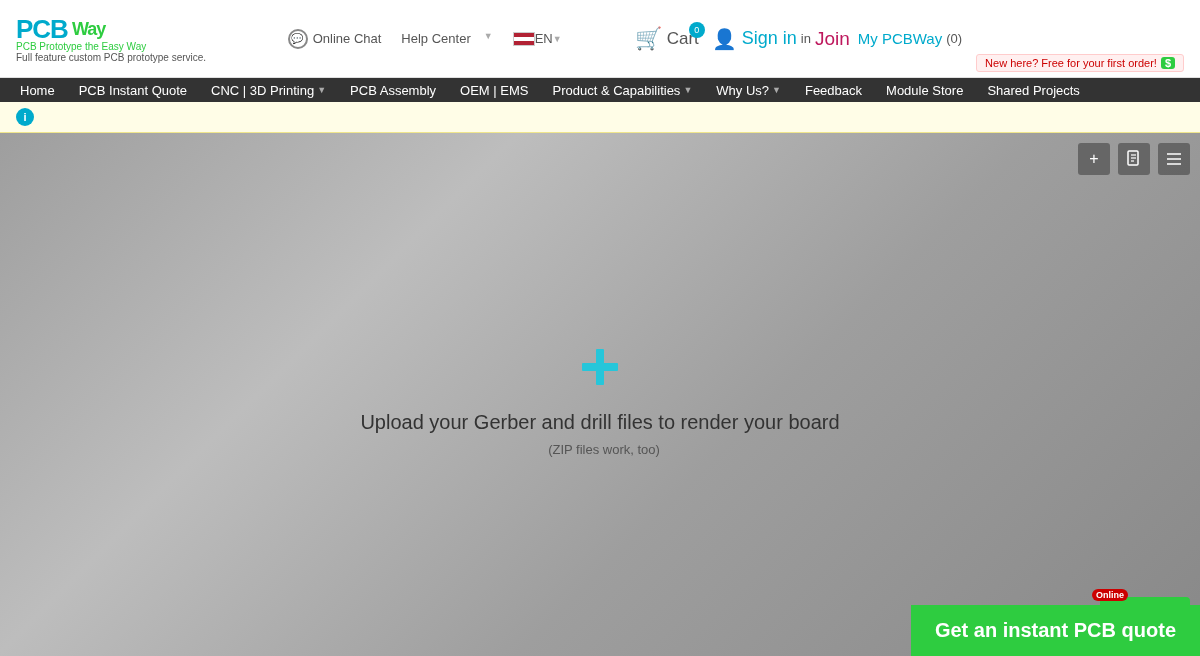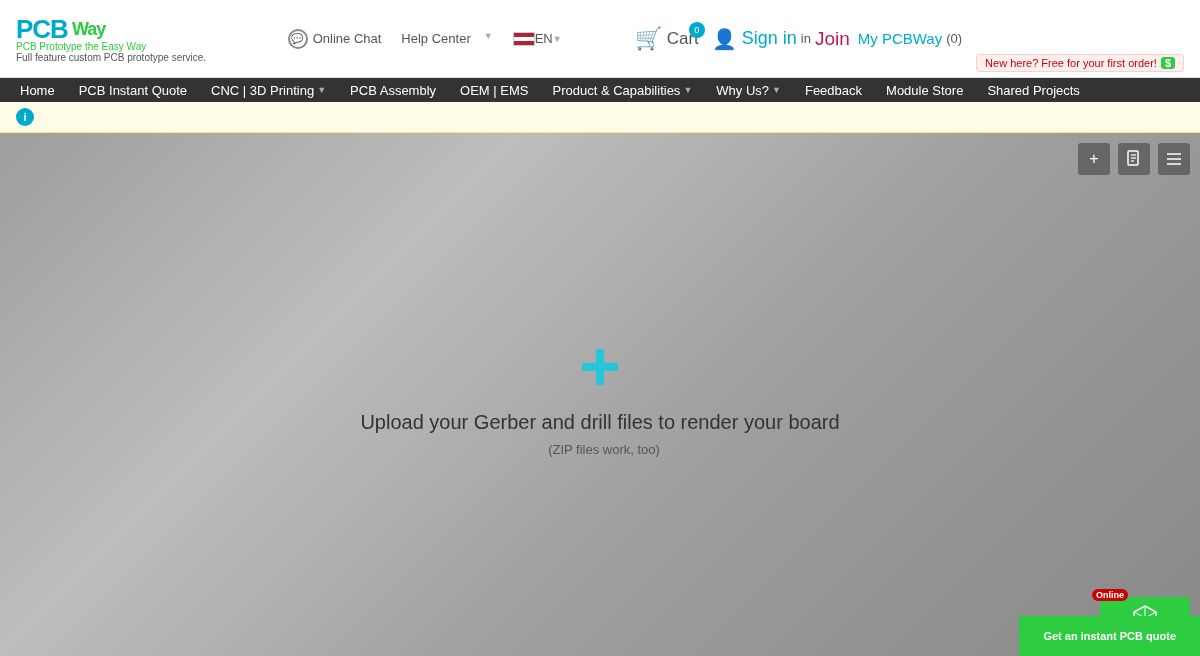--- a/index.html
+++ b/index.html
@@ -53,21 +53,21 @@
     .upload-cross { color: #26c6da; font-size: 52px; line-height: 1; font-weight: 300; }
     .upload-title { color: #333; font-size: 20px; font-weight: normal; }
     .upload-sub { color: #555; font-size: 13px; margin-left: 8px; }
 
     
     .viewer-badge { position: absolute; bottom: 10px; right: 10px; background: #2ecc40; border-radius: 4px; padding: 6px 10px; display: flex; flex-direction: column; align-items: center; gap: 2px; cursor: pointer; width: 90px; }
     .online-badge { position: absolute; top: -8px; left: -8px; background: #cc0000; color: #fff; font-size: 9px; border-radius: 6px; padding: 1px 4px; font-weight: bold; }
     .viewer-badge-label { color: #fff; font-size: 12px; font-weight: bold; }
 
     
-    .quote-btn { position: fixed; bottom: 0; right: 0; background: #2ecc40; color: #fff; font-size: 11px; font-weight: bold; padding: 14px 24px; border: none; cursor: pointer; border-radius: 0; }
+    .quote-btn { position: fixed; bottom: 0; right: 0; background: #2ecc40; color: #fff; font-size: 20px; font-weight: bold; padding: 14px 24px; border: none; cursor: pointer; border-radius: 0; }
   </style>
 </head>
 <body>
 
 <div class="header">
 
   <div class="logo-area">
     <div class="logo-img">
       <span class="logo-text-pcb">PCB</span>
         <span class="logo-text-way">Way</span>

